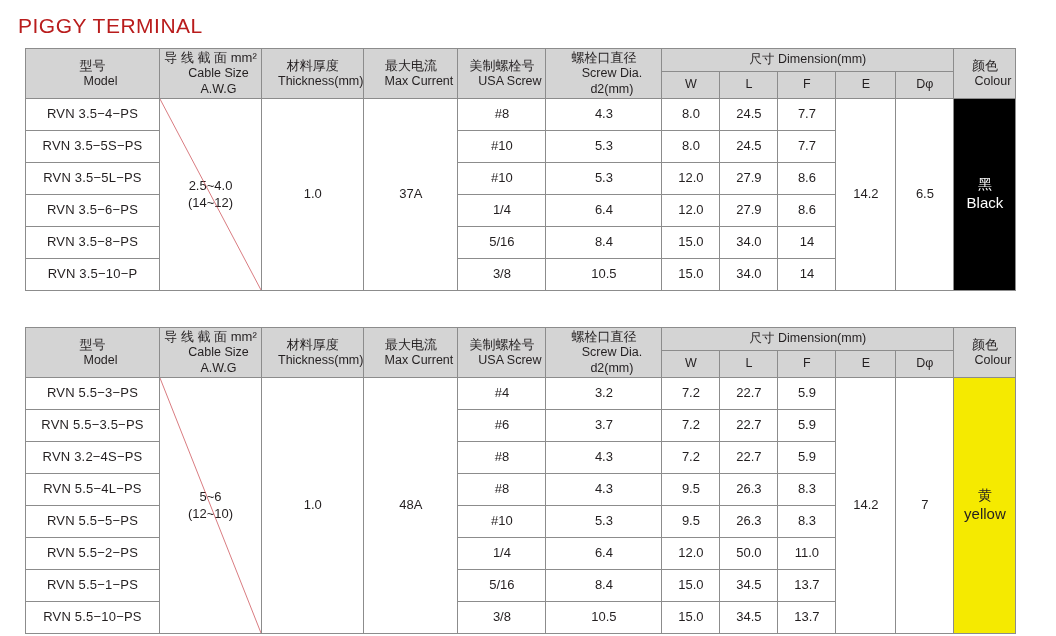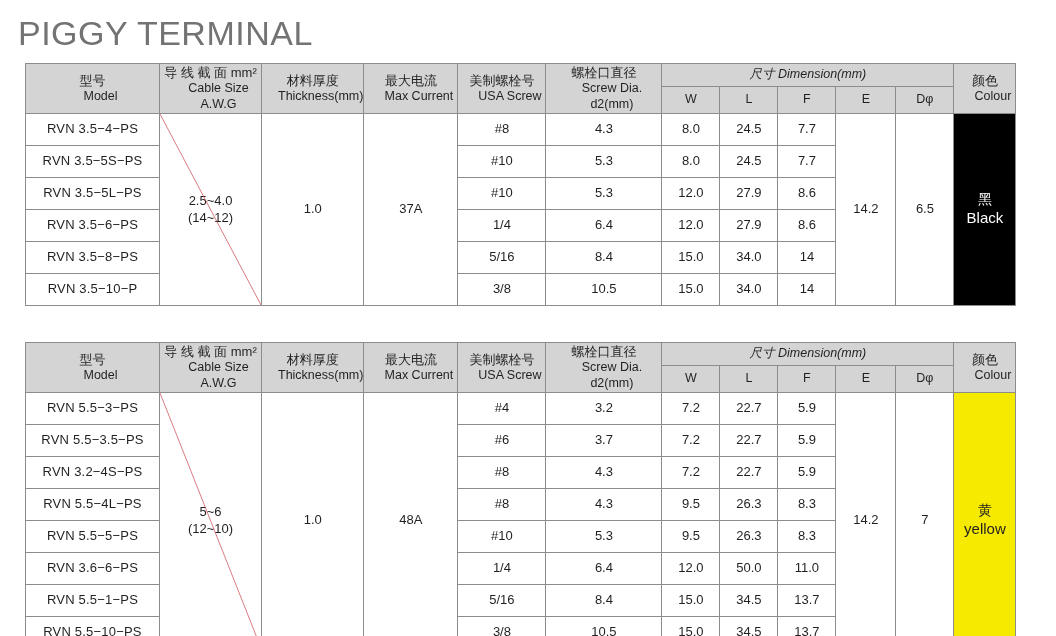--- a/index.html
+++ b/index.html
@@ -9,24 +9,24 @@
   }
   body {
     width: 1056px;
     height: 636px;
     font-family: "Liberation Sans", sans-serif;
     color: #231f20;
     position: relative;
     overflow: hidden;
   }
   .page-title {
-    font-size: 34px;
+    font-size: 21px;
     letter-spacing: 0.5px;
     font-weight: 400;
-    color: #737373;
+    color: #b91c1c;
     margin: 14px 0 10px 18px;
     font-family: "Liberation Sans", sans-serif;
   }
   table.spec {
     border-collapse: collapse;
     table-layout: fixed;
     margin-left: 25px;
     background: #fff;
   }
   table.spec td, table.spec th {
@@ -44,21 +44,20 @@
     height: 48px;
     font-size: 12.5px;
   }
   .hdr2 {
     line-height: 1.35;
   }
   .hdr2 .cn { display:block; font-size: 13px; }
   .hdr2 .en { display:block; font-size: 12.5px; padding-left: 16px; }
   .dimhdr {
     height: 22px !important;
-    font-style: italic;
   }
   .dimsub {
     height: 26px !important;
     font-size: 13px;
   }
   tbody tr { height: 32px; }
   td.model {
     text-align: left;
     padding-left: 14px;
     font-size: 13.5px;
@@ -309,21 +308,21 @@
       </tr>
       <tr>
         <td class="model">RVN 5.5−5−PS</td>
         <td>#10</td>
         <td>5.3</td>
         <td>9.5</td>
         <td>26.3</td>
         <td>8.3</td>
       </tr>
       <tr>
-        <td class="model">RVN 3.6−6−PS</td>
+        <td class="model">RVN 5.5−2−PS</td>
         <td>1/4</td>
         <td>6.4</td>
         <td>12.0</td>
         <td>50.0</td>
         <td>11.0</td>
       </tr>
       <tr>
         <td class="model">RVN 5.5−1−PS</td>
         <td>5/16</td>
         <td>8.4</td>

